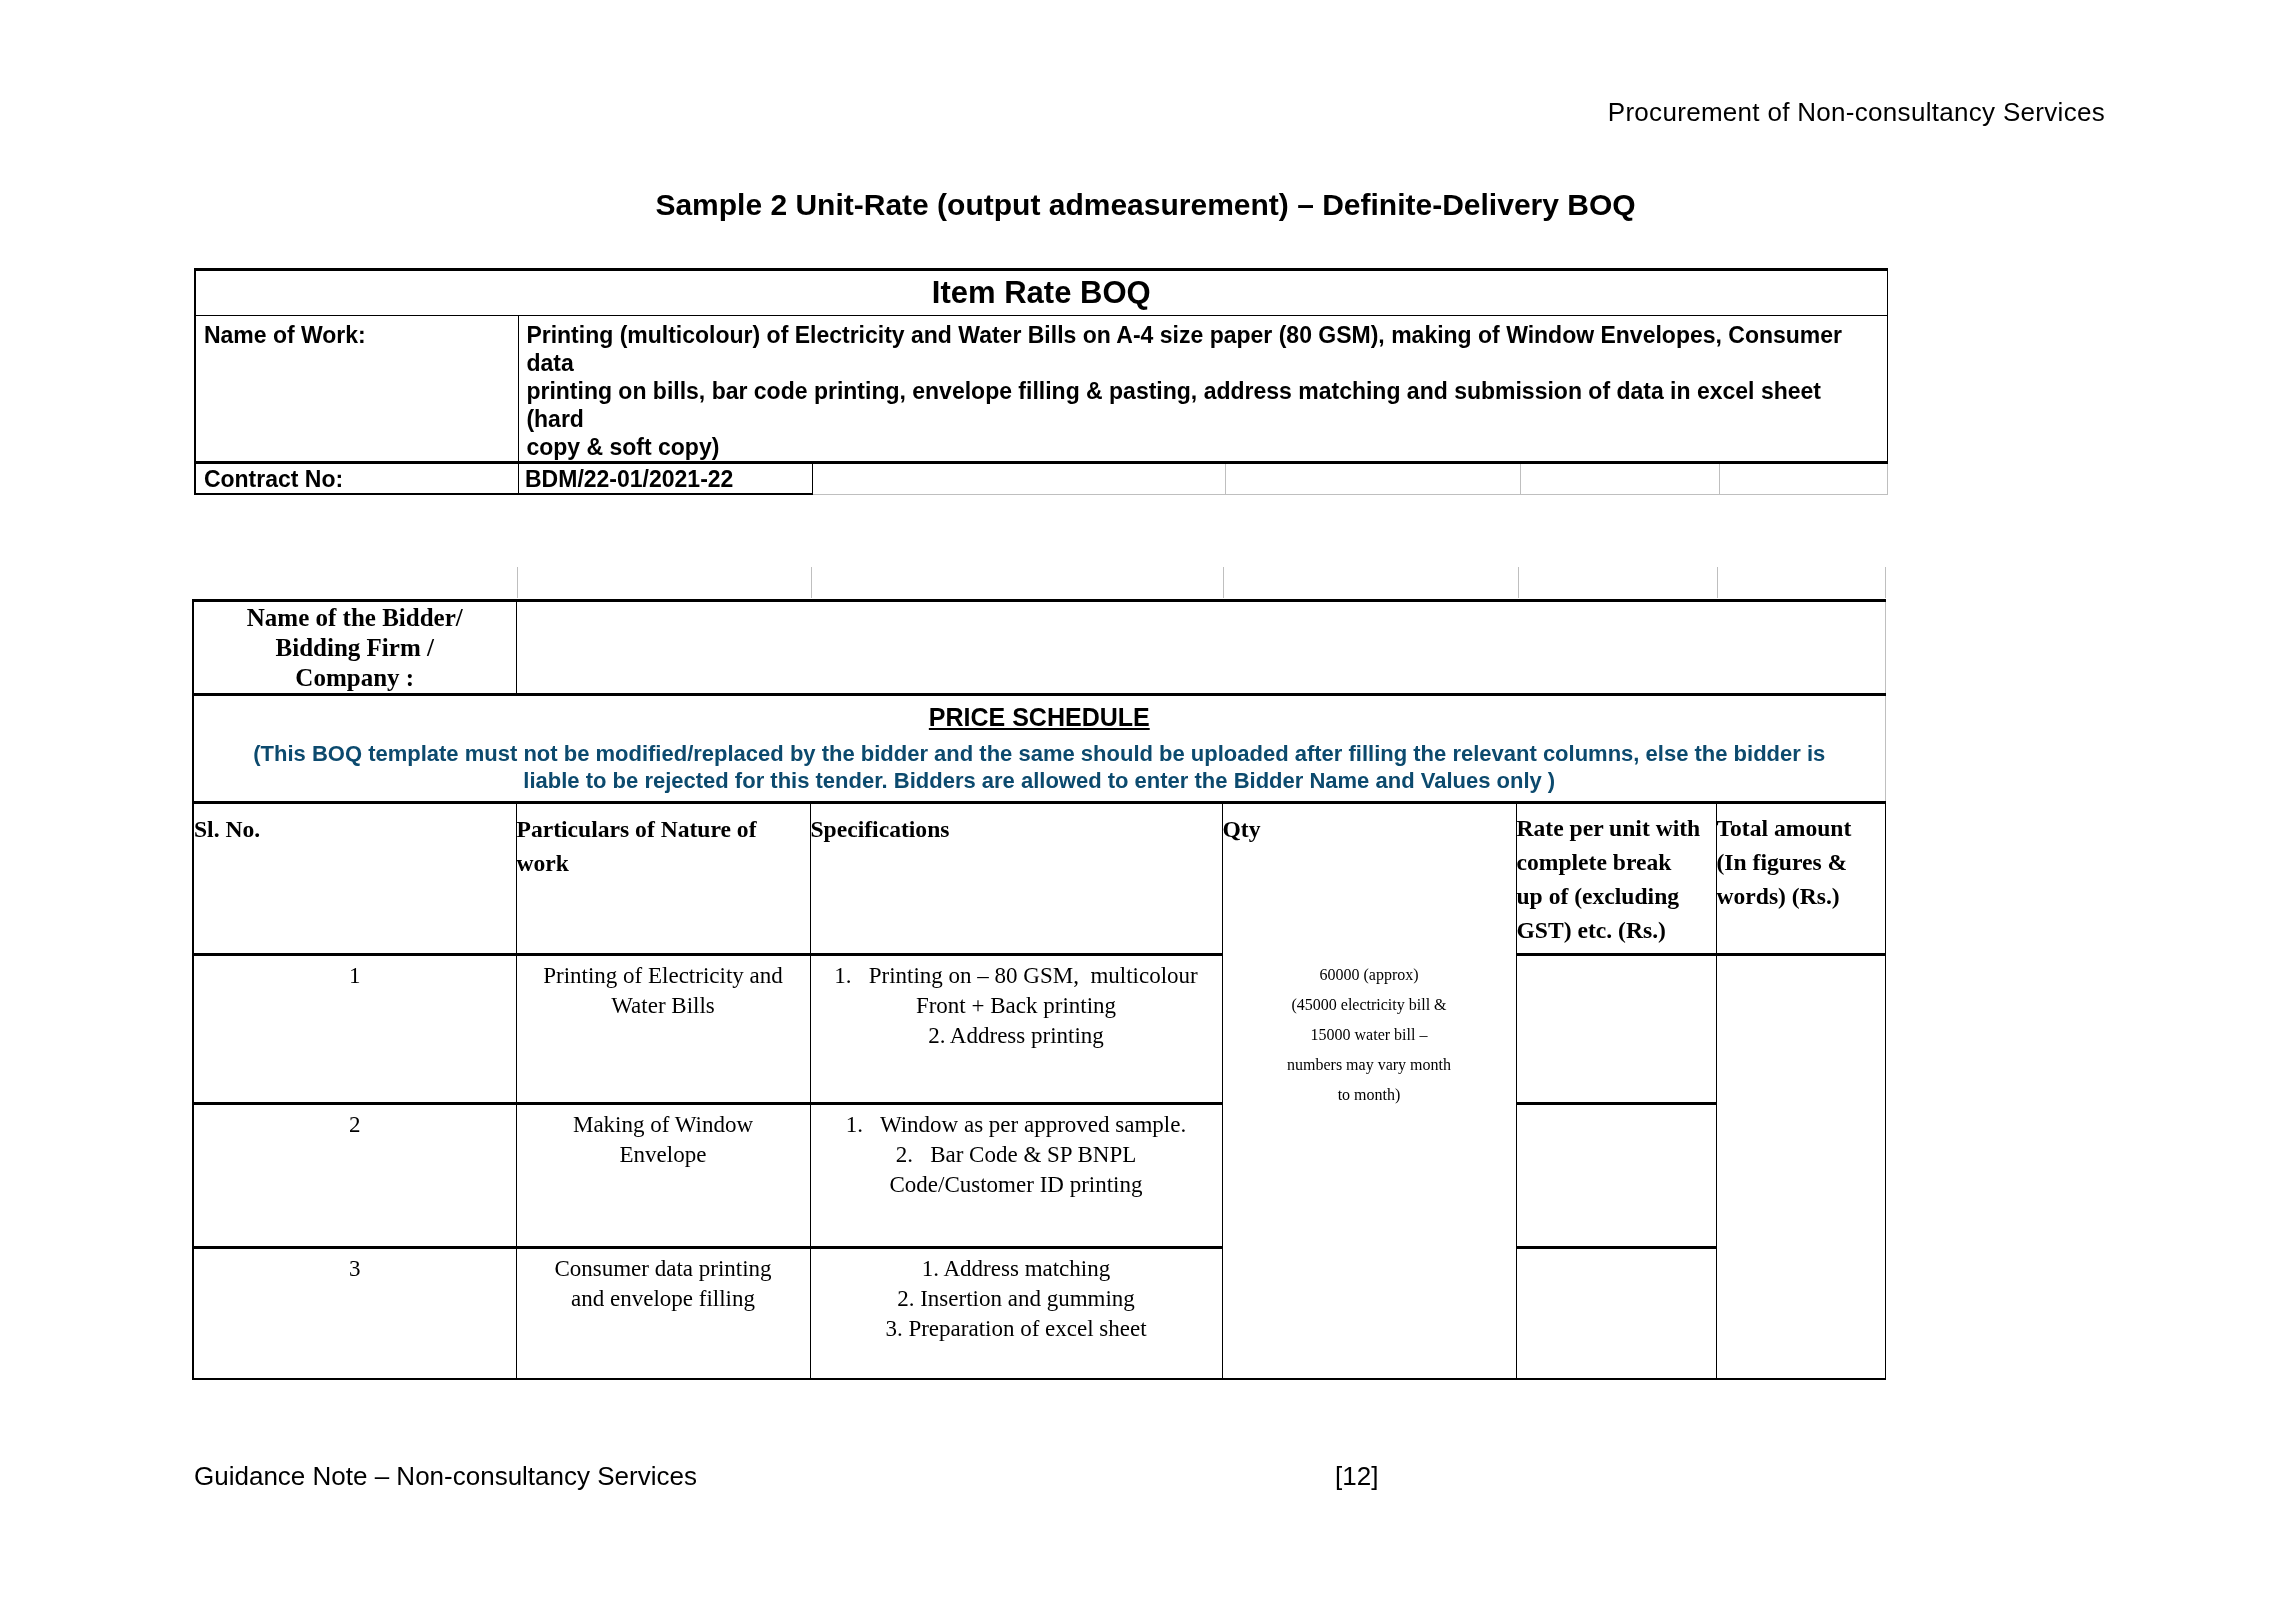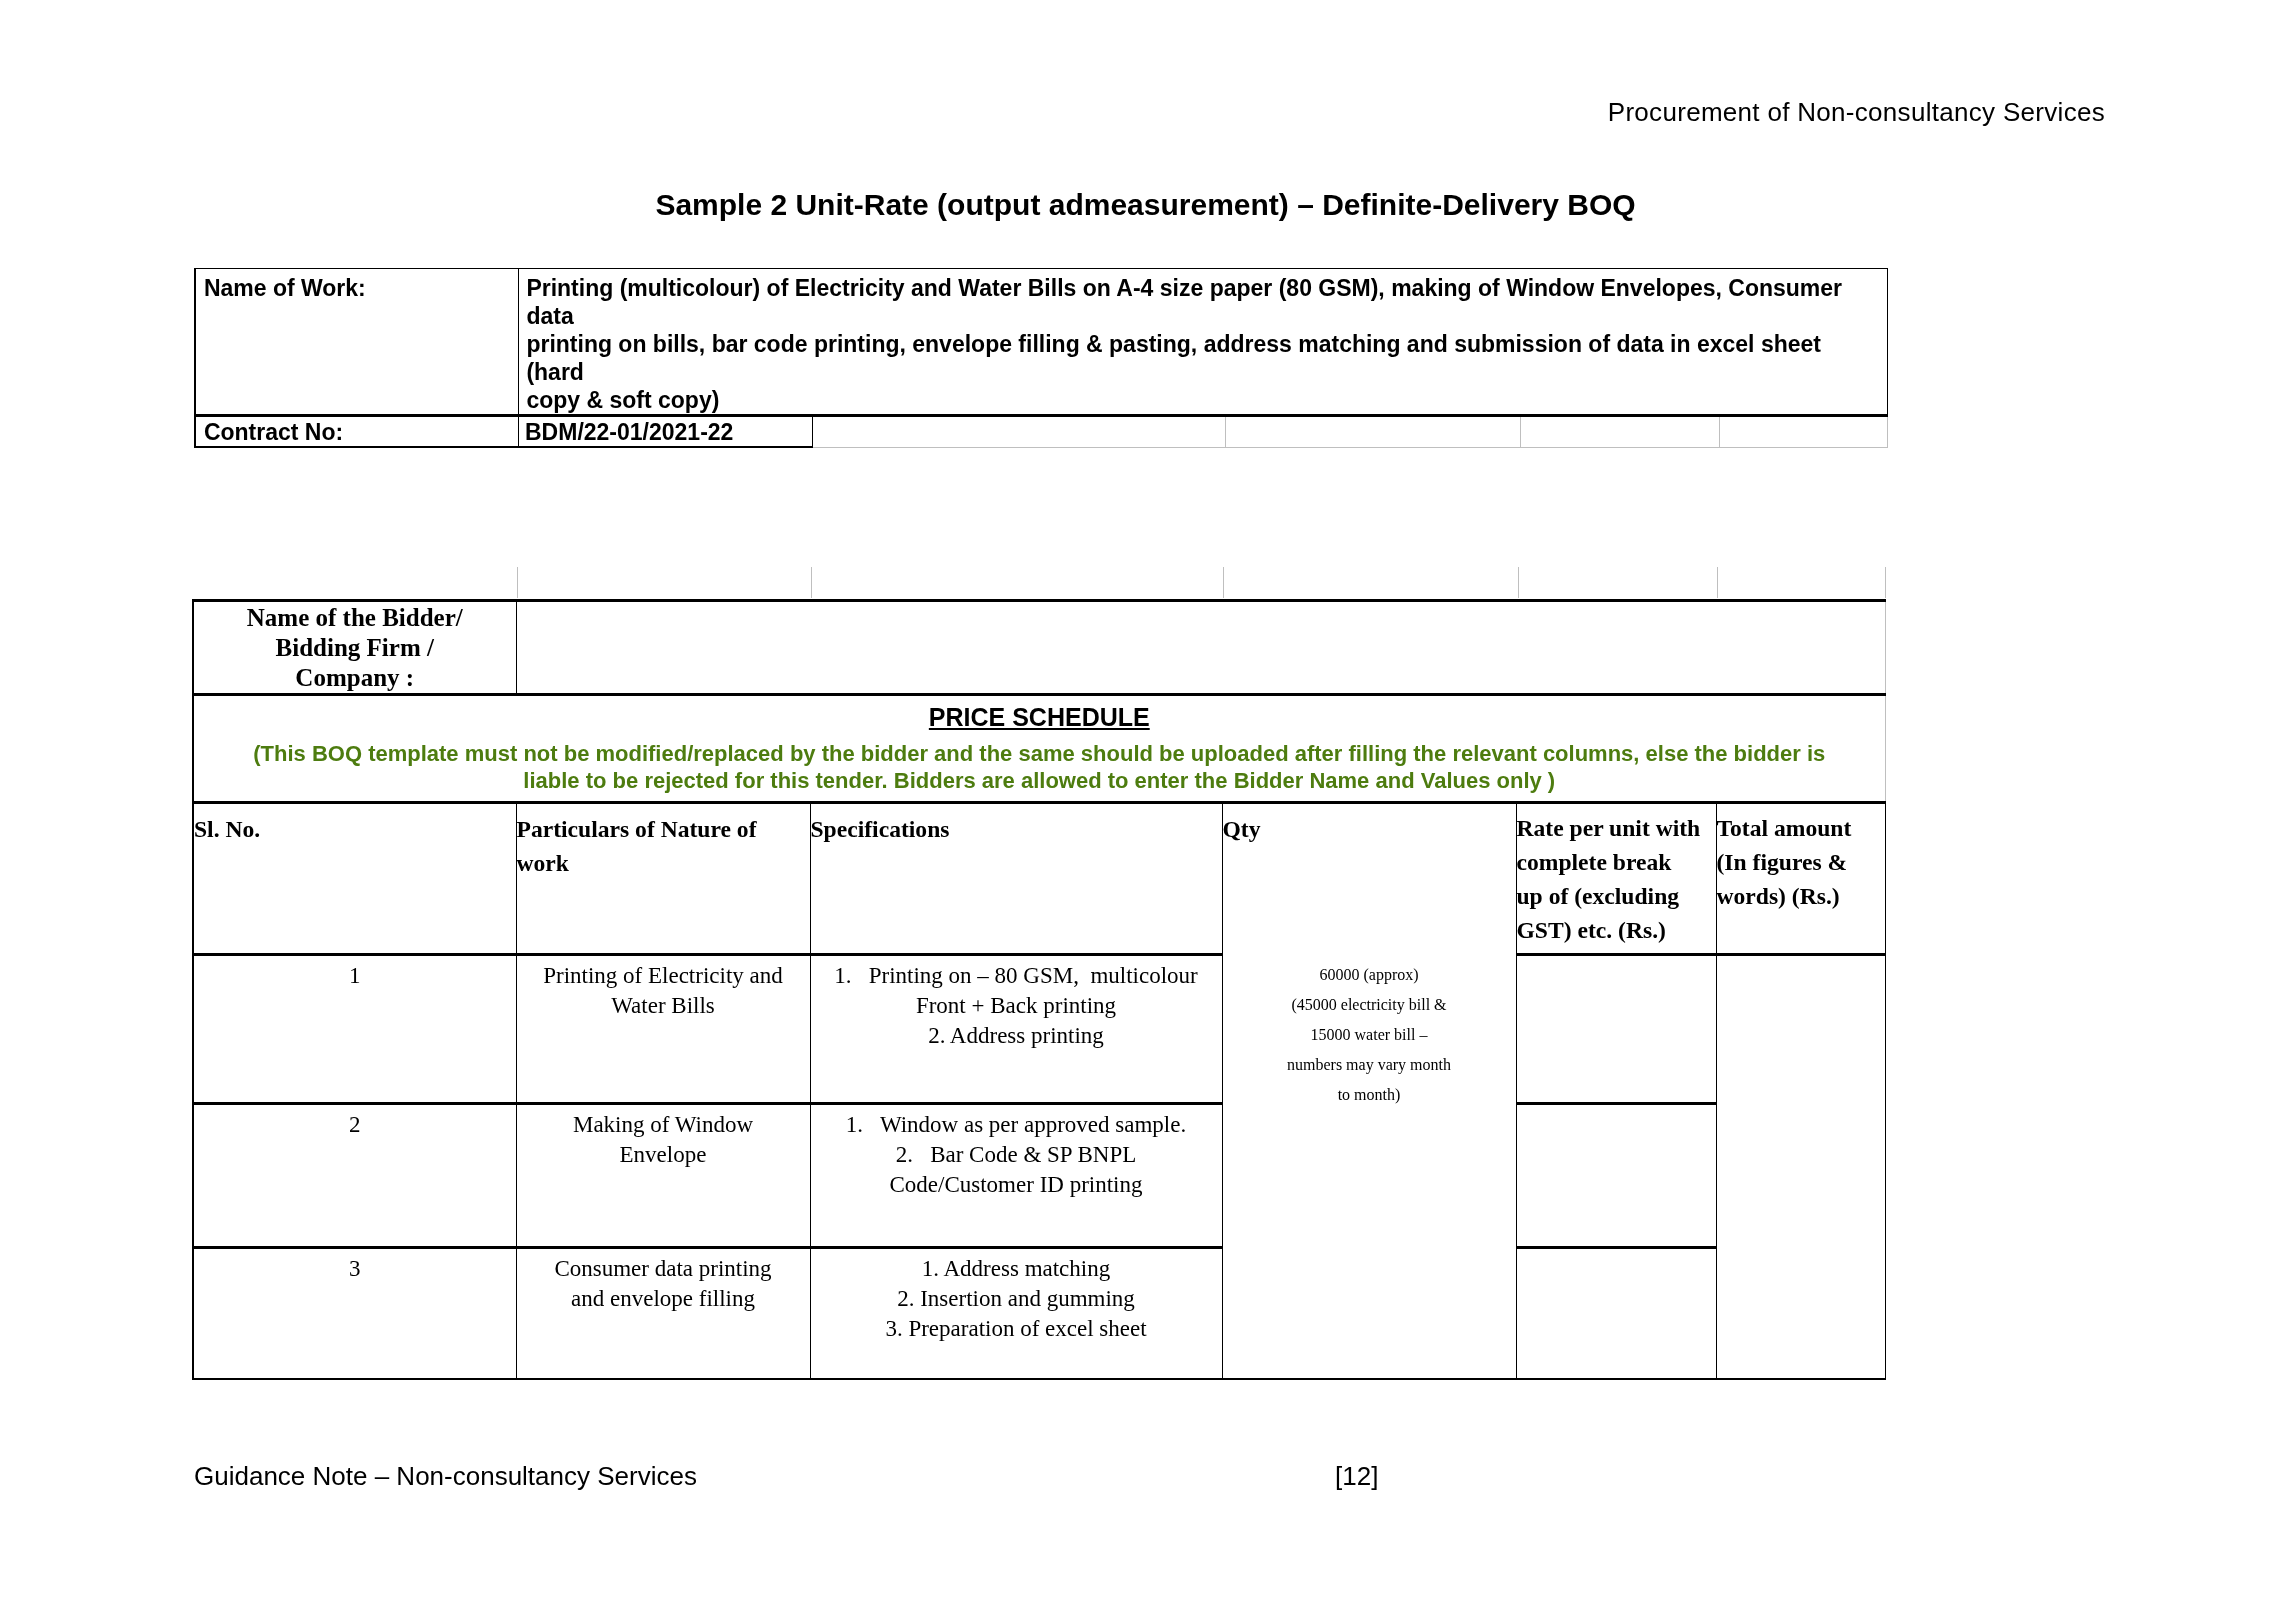--- a/index.html
+++ b/index.html
@@ -45,21 +45,21 @@
   .thick-t { border-top:3.3px solid #000 !important; }
   .table-bot { border-bottom:2.6px solid #000 !important; }
   .gray-right { border-right:1.3px solid #bfbfbf !important; }
   .no-b { border-bottom:hidden !important; }
   .no-t { border-top:hidden !important; }
 
   .bidder-label { font-family:"Liberation Serif", serif; font-weight:bold;
                   font-size:25px; line-height:30px; text-align:center; padding-top:1.3px; }
   .ps-title { font-size:25px; font-weight:bold; text-align:center;
               text-decoration:underline; margin-top:6.5px; }
-  .ps-warning { color:#4d7c0f; font-size:22px; font-weight:bold; line-height:27.5px;
+  .ps-warning { color:#0c4a6e; font-size:22px; font-weight:bold; line-height:27.5px;
                 text-align:center; margin-top:7.9px; }
 
   .hdr-cell { font-family:"Liberation Serif", serif; font-weight:bold;
               font-size:23.6px; line-height:34px; text-align:left; padding-top:7.9px; }
   .data-cell { font-family:"Liberation Serif", serif; font-size:23px;
                line-height:30px; text-align:center; padding-top:5.2px; }
   .qty-cell  { font-family:"Liberation Serif", serif; font-size:16px;
                line-height:30px; text-align:center; padding-top:5.2px; }
 </style>
 </head>
@@ -68,20 +68,23 @@
 <div class="abs header-right">Procurement of Non-consultancy Services</div>
 <div class="abs doc-title">Sample 2 Unit-Rate (output admeasurement) – Definite-Delivery BOQ</div>
 
 <table class="abs tA">
   <colgroup>
       <col style="width:323px">
       <col style="width:294px">
       <col style="width:1075px">
     </colgroup>
   <tbody>
+      <tr style="height:46px">
+    <td colspan="3" class="t-thick-top t-left boq-banner">Item Rate BOQ</td>
+  </tr>
   <tr style="height:143px">
     <td class="t-left t-thick-bot cell-pad info-label">Name of Work:</td>
     <td colspan="2" class="t-thick-bot cell-pad info-value prelines">Printing (multicolour) of Electricity and Water Bills on A-4 size paper (80 GSM), making of Window Envelopes, Consumer data
 printing on bills, bar code printing, envelope filling &amp; pasting, address matching and submission of data in excel sheet (hard
 copy &amp; soft copy)</td>
   </tr>
   <tr style="height:29px">
     <td class="t-left contract-bot info-label" style="padding:1.3px 6.5px 0 7.9px">Contract No:</td>
     <td class="contract-bot info-value" style="padding:1.3px 6.5px 0 6.5px">BDM/22-01/2021-22</td>
     <td class="gray-cell">

